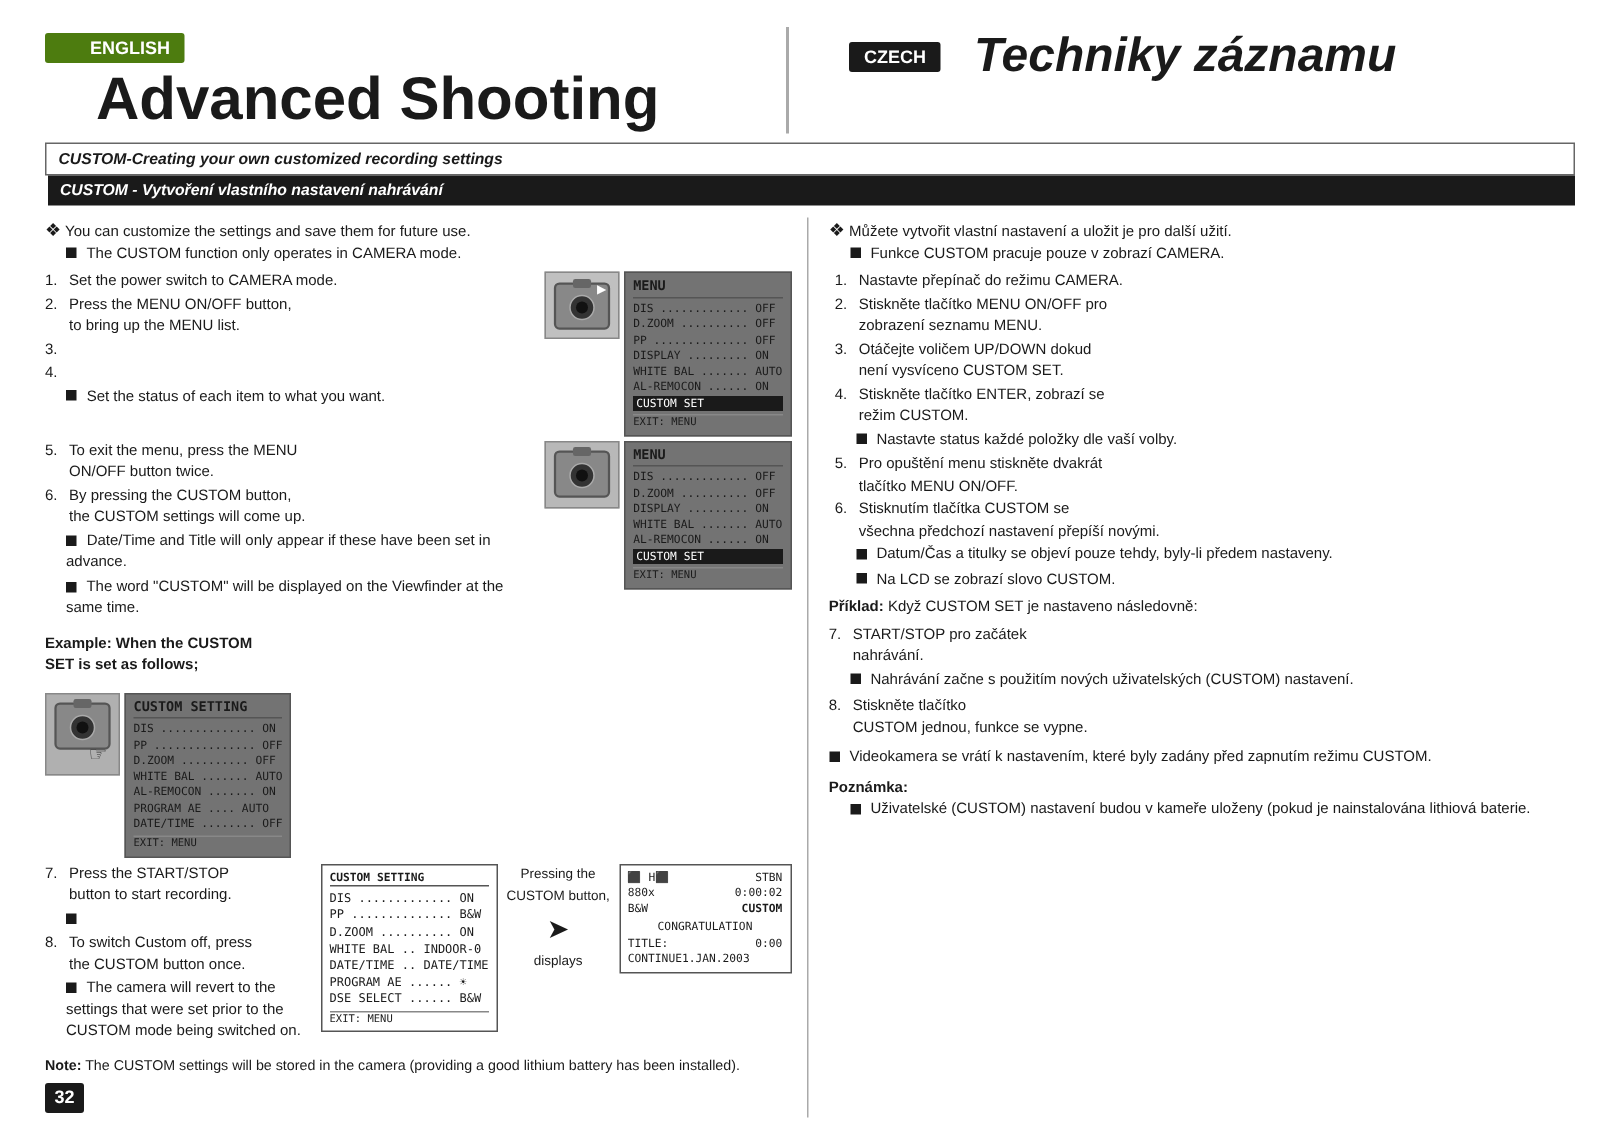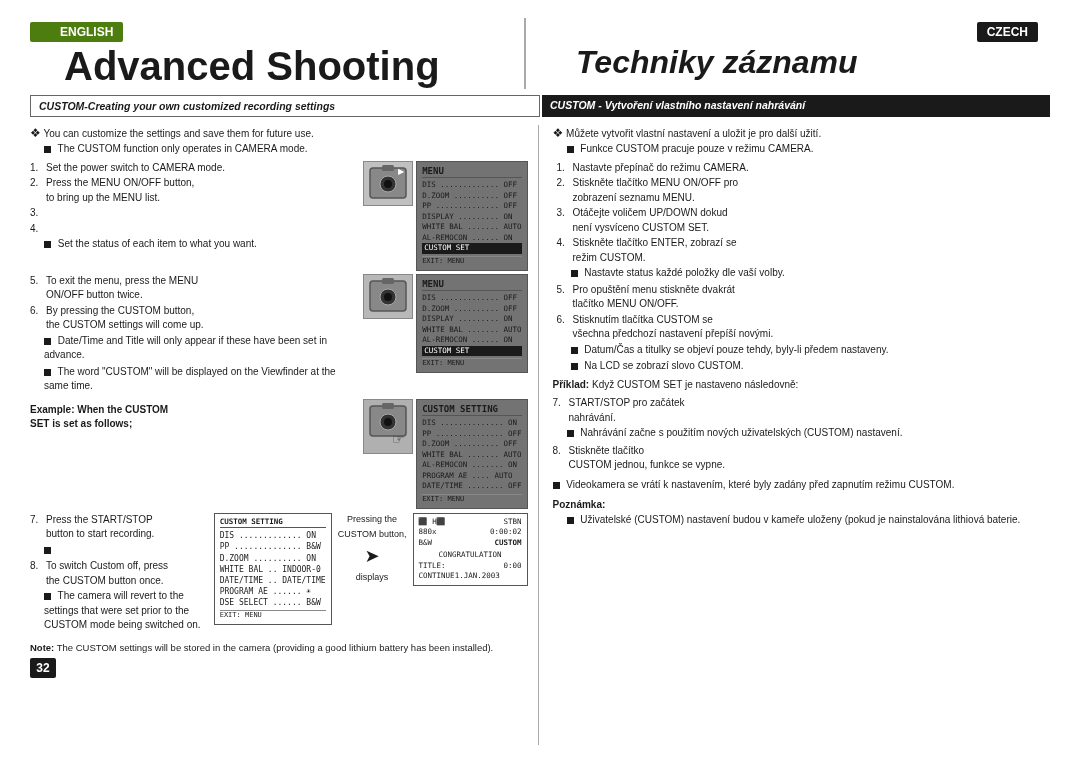--- a/index.html
+++ b/index.html
@@ -59,32 +59,32 @@
       padding-left: 10px;
     }
     .header-left {
       flex: 1;
       display: flex;
       flex-direction: column;
     }
     .header-right {
       flex: 1;
       display: flex;
-      flex-direction: column;
+      flex-direction: row;
       padding-left: 30px;
     }
     .divider-vertical {
       width: 2px;
       background: #aaa;
       margin: 0 10px;
       align-self: stretch;
     }
     .section-bar {
       display: flex;
-      flex-direction: row;
+      flex-direction: column;
       margin-bottom: 8px;
     }
     .section-bar-left {
       flex: 1;
       background: #fff;
       border: 1.5px solid #666;
       padding: 4px 8px;
       font-weight: bold;
       font-size: 10.5px;
       font-style: italic;
@@ -360,21 +360,21 @@
               <div>DISPLAY ......... ON</div>
               <div>WHITE BAL ....... AUTO</div>
               <div>AL-REMOCON ...... ON</div>
               <div style="background:#1a1a1a; color:#fff; padding:0 2px;">CUSTOM SET</div>
               <div style="margin-top:2px; border-top:1px solid #888; font-size:7px;">EXIT: MENU</div>
             </div>
           </div>
         </div>
       </div>
 
-      <div style="display:flex; flex-direction:row; gap:6px; margin-top:3px;">
+      <div style="display:flex; flex-direction:column; gap:6px; margin-top:3px;">
         <div style="flex:1;">
           <div class="example-block">
             <span class="ex-title">
               <span>Example:  When the CUSTOM</span><br>
               <span>SET is set as follows;</span>
             </span>
           </div>
         </div>
         <div style="display:flex; flex-direction:row; gap:3px;">
           <div class="custom-img" style="width:50px;height:55px;background:#b0b0b0;">
@@ -481,21 +481,21 @@
       </div>
     </div>
 
     <div class="col-right">
 
       <div class="intro-para">
         <span class="diamond">❖</span>
         <span>Můžete vytvořit vlastní nastavení a uložit je pro další užití.</span>
         <div class="indent-block">
           <span class="square-bullet-inline"></span>
-          <span>Funkce CUSTOM pracuje pouze v režimu CAMERA.</span>
+          <span>Funkce CUSTOM pracuje pouze v zobrazí CAMERA.</span>
         </div>
       </div>
 
       <div class="numbered-list">
         <div class="numbered-item">
           <span class="num">1.</span>
           <div>
             <span>Nastavte přepínač do režimu</span>
             <span>CAMERA.</span>
           </div>

